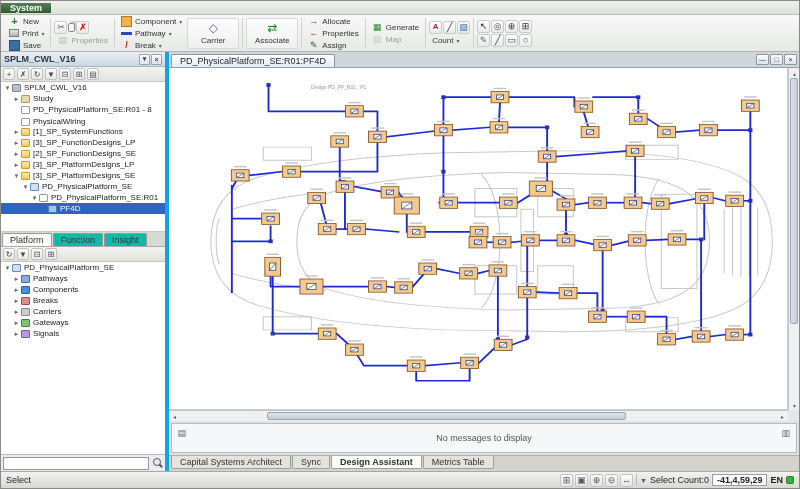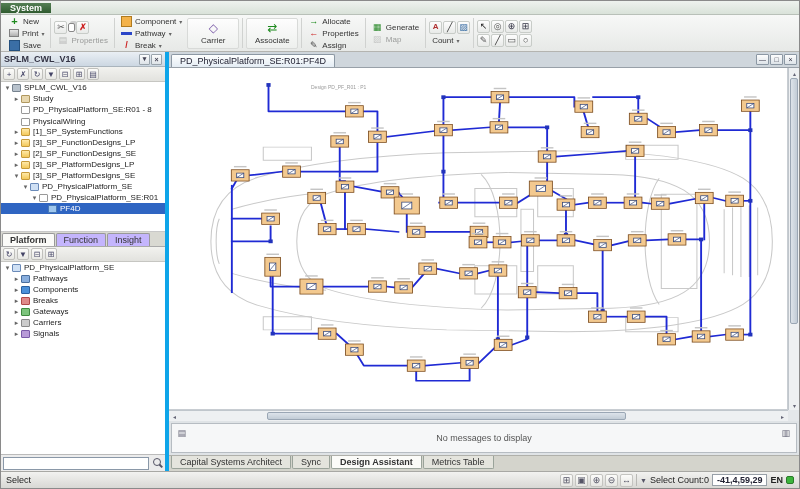--- a/index.html
+++ b/index.html
@@ -86,22 +86,22 @@
   [data-ticon="design"]{background:#cfe0f4;border-color:#6a8ab8}
   [data-ticon="diagram"]{background:#9fc7ee;border-color:#4a7ab5}
   [data-ticon="pathways"]{background:#88aede;border-color:#4a6f9e}
   [data-ticon="components"]{background:#4a90d9;border-color:#2a60a0}
   [data-ticon="breaks"]{background:#e08a8a;border-color:#b04a4a}
   [data-ticon="gateways"]{background:#7cc47c;border-color:#3f8a3f}
   [data-ticon="carriers"]{background:#cccccc;border-color:#8a8a8a}
   [data-ticon="signals"]{background:#b89ad8;border-color:#7a5aa8}
   .panel-tabs{height:15px;flex:none;display:flex;align-items:flex-end;background:#d9d9d2;border-bottom:1px solid #aaa;padding:1px 1px 0}
   .ptab{padding:0 7px;height:13px;display:flex;align-items:center;border:1px solid #999;border-bottom:none;
-    background:#c4b5fd;margin-right:1px;border-radius:2px 2px 0 0;color:#333}
-  .ptab.active{background:#fbfbf8;font-weight:bold}
+    background:#14b8a6;margin-right:1px;border-radius:2px 2px 0 0;color:#333}
+  .ptab.active{background:#fbfbf8;font-weight:normal}
   .search-row{height:17px;flex:none;border-top:1px solid #bbb;display:flex;align-items:center;background:#ececec;padding:1px 2px;gap:2px}
   .search-row input{flex:1;height:13px;border:1px solid #8a98a8;font-size:9px;padding:0 2px;
     font-family:"Liberation Sans",sans-serif;background:#fff}
   .mag{width:12px;height:12px;position:relative;flex:none}
   .mag::before{content:"";position:absolute;left:2px;top:1px;width:6px;height:6px;border:1.5px solid #556;border-radius:50%}
   .mag::after{content:"";position:absolute;left:8px;top:8px;width:4px;height:1.5px;background:#556;transform:rotate(45deg)}
 
   
   .main-col{flex:1;display:flex;flex-direction:column;min-width:0;background:#dfe3e6}
   .doc-tabbar{height:16px;flex:none;display:flex;align-items:flex-end;background:#cfd6dc;border-bottom:1px solid #98a0a8;padding:1px 2px 0}
@@ -398,27 +398,27 @@
             <span class="tic" data-ticon="components"></span>
             <span class="tlabel">Components</span>
           </div>
           <div class="trow" style="padding-left: 11px;">
             <span class="expander">▸</span>
             <span class="tic" data-ticon="breaks"></span>
             <span class="tlabel">Breaks</span>
           </div>
           <div class="trow" style="padding-left: 11px;">
             <span class="expander">▸</span>
+            <span class="tic" data-ticon="carriers"></span>
+            <span class="tlabel">Carriers</span>
+          </div>
+          <div class="trow" style="padding-left: 11px;">
+            <span class="expander">▸</span>
             <span class="tic" data-ticon="gateways"></span>
             <span class="tlabel">Gateways</span>
-          </div>
-          <div class="trow" style="padding-left: 11px;">
-            <span class="expander">▸</span>
-            <span class="tic" data-ticon="carriers"></span>
-            <span class="tlabel">Carriers</span>
           </div>
           <div class="trow" style="padding-left: 11px;">
             <span class="expander">▸</span>
             <span class="tic" data-ticon="signals"></span>
             <span class="tlabel">Signals</span>
           </div>
         </div>
       <div class="search-row">
         <input id="search-input" style="">
         <span class="mag"></span>

